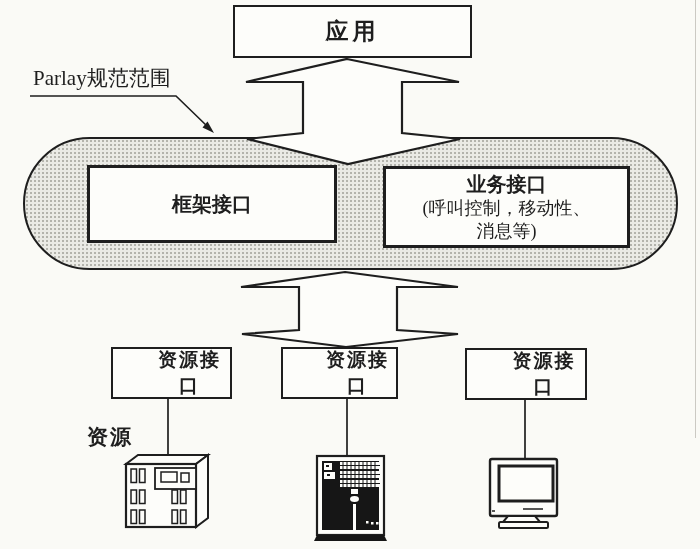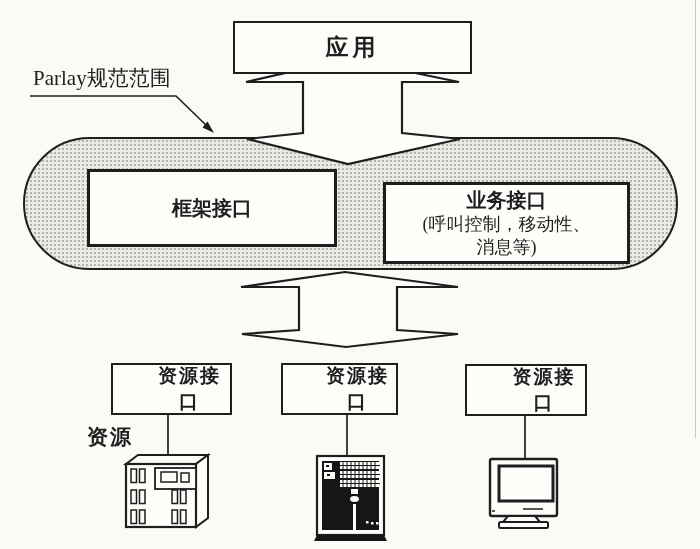--- a/index.html
+++ b/index.html
@@ -13,24 +13,24 @@
     position:absolute;left:23px;top:137px;width:655px;height:133px;
     box-sizing:border-box;border:2.5px solid #1e1e1e;border-radius:66.5px;
     background-color:#eaeae5;
     background-image:radial-gradient(circle,#b3b3ac 0.8px,rgba(0,0,0,0) 0.9px);
     background-size:4px 4px;
   }
   .overlay{position:absolute;left:0;top:0;width:700px;height:549px;}
   .box{
     position:absolute;box-sizing:border-box;background:#fdfdfa;
     border:2px solid #1e1e1e;display:flex;flex-direction:column;
-    align-items:center;justify-content:center;text-align:center;margin-top:16px;
+    align-items:center;justify-content:center;text-align:center;
   }
   .app-box{left:233px;top:5px;width:239px;height:53px;font-size:23px;font-weight:600;letter-spacing:4px;}
-  .fw-box{left:87px;top:153px;width:250px;height:78px;border-width:3px;line-height:1.45;gap:48px;}
+  .fw-box{left:87px;top:165px;width:250px;height:78px;border-width:3px;line-height:1.45;gap:48px;}
   .svc-box{left:383px;top:166px;width:247px;height:82px;border-width:3px;line-height:1.3;}
   .box .title{font-size:20px;font-weight:600;}
   .box .sub{font-size:18px;font-weight:500;}
   .res-box{top:347px;height:52px;border-width:2.5px;font-size:19px;font-weight:600;letter-spacing:2px;padding-left:36px;}
   .res-1{left:111px;width:121px;}
   .res-2{left:281px;width:117px;}
   .res-3{left:465px;top:348px;width:122px;}
   .label{position:absolute;white-space:nowrap;}
   .scope-label{left:33px;top:64px;font-size:21px;}
   .api-label{left:303px;top:96px;width:99px;text-align:center;font-size:20px;}

